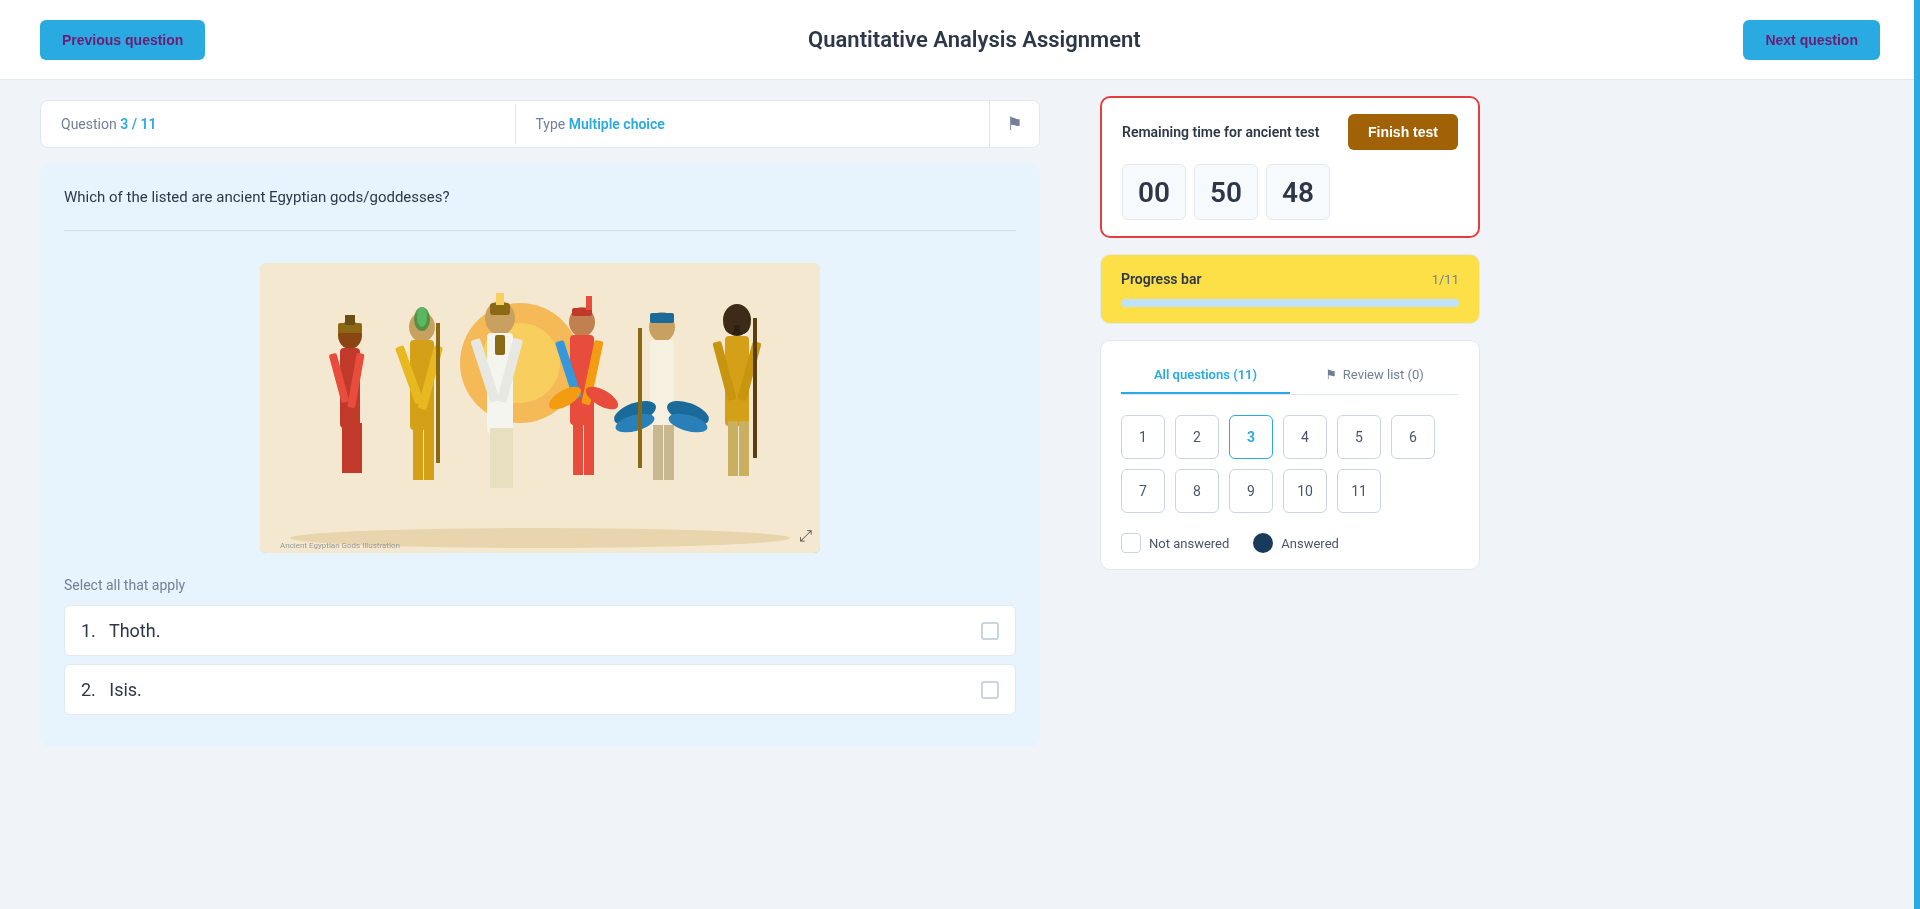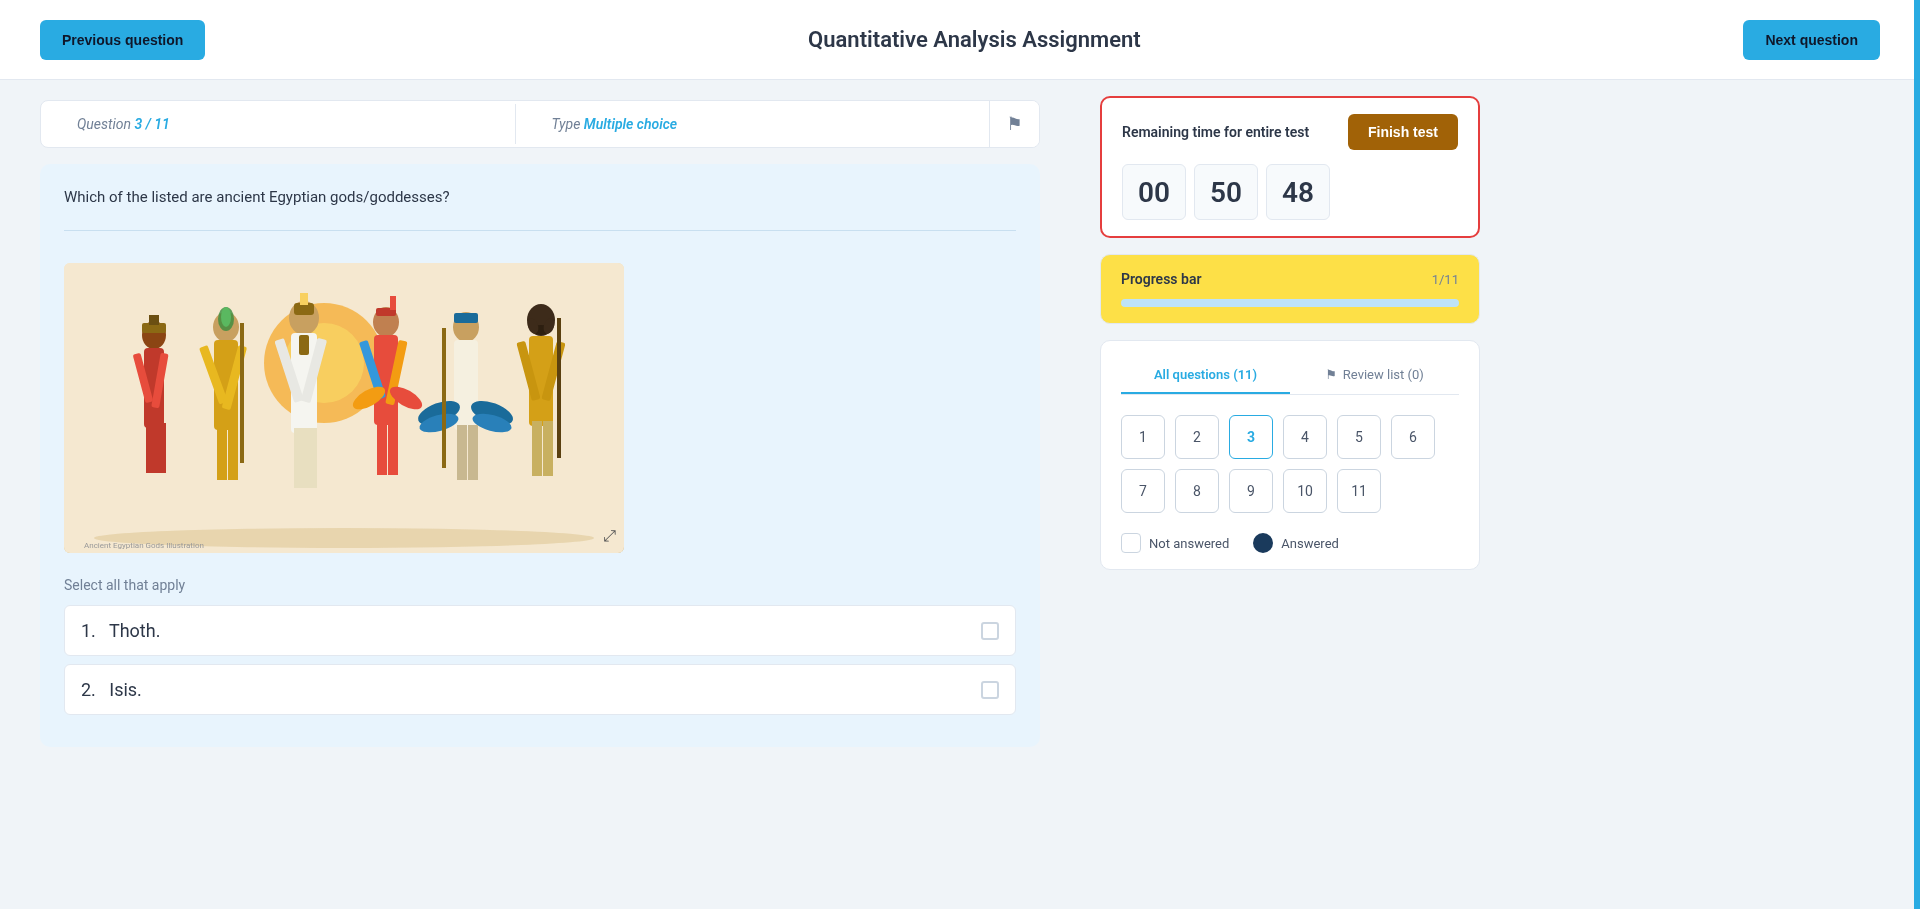--- a/index.html
+++ b/index.html
@@ -17,21 +17,21 @@
       display: flex;
       align-items: center;
       justify-content: space-between;
       padding: 12px 40px;
       border-bottom: 1px solid #e2e8f0;
       min-height: 80px;
     }
 
     .btn-nav {
       background: #29abe2;
-      color: #0f172a;
+      color: #701a75;
       border: none;
       border-radius: 6px;
       padding: 12px 22px;
       font-size: 14px;
       font-weight: 600;
       cursor: pointer;
       white-space: nowrap;
     }
 
     .header-title {
@@ -59,25 +59,24 @@
       display: flex;
       align-items: center;
       background: #fff;
       border: 1px solid #e2e8f0;
       border-radius: 8px;
       margin-bottom: 16px;
       overflow: hidden;
     }
     .question-info-bar .info-section {
       flex: 1;
-      padding: 12px 36px;
+      padding: 12px 20px;
       font-size: 14px;
       color: #718096;
       border-right: 1px solid #e2e8f0;
-      font-style: italic;
     }
     .question-info-bar .info-section:last-of-type {
       border-right: none;
     }
     .question-info-bar .info-section .highlight {
       color: #29abe2;
       font-weight: 600;
     }
     .flag-btn {
       width: 50px;
@@ -104,21 +103,21 @@
       font-size: 15px;
       color: #2d3748;
       margin-bottom: 32px;
       padding-bottom: 24px;
       border-bottom: 1px solid #c8dff0;
     }
 
     
     .image-container {
       display: flex;
-      justify-content: flex-start;
+      justify-content: center;
       margin-bottom: 24px;
       position: relative;
     }
     .image-placeholder {
       width: 560px;
       height: 290px;
       background: linear-gradient(135deg, #f7e7c8 0%, #e8d4a0 20%, #d4b87a 40%, #f0e6c8 60%, #e8d4a0 80%, #c8a870 100%);
       border-radius: 6px;
       display: flex;
       align-items: center;
@@ -505,21 +504,21 @@
         <div class="answer-checkbox"></div>
       </div>
 
     </div>
   </div>
 
   <div class="sidebar">
 
     <div class="timer-card">
       <div class="timer-header">
-        <span class="timer-label">Remaining time for entire test</span>
+        <span class="timer-label">Remaining time for ancient test</span>
         <button class="btn-finish">Finish test</button>
       </div>
       <div class="timer-digits">
         <div class="timer-digit-box">00</div>
         <div class="timer-digit-box">50</div>
         <div class="timer-digit-box">48</div>
       </div>
     </div>
 
     <div class="progress-card">

